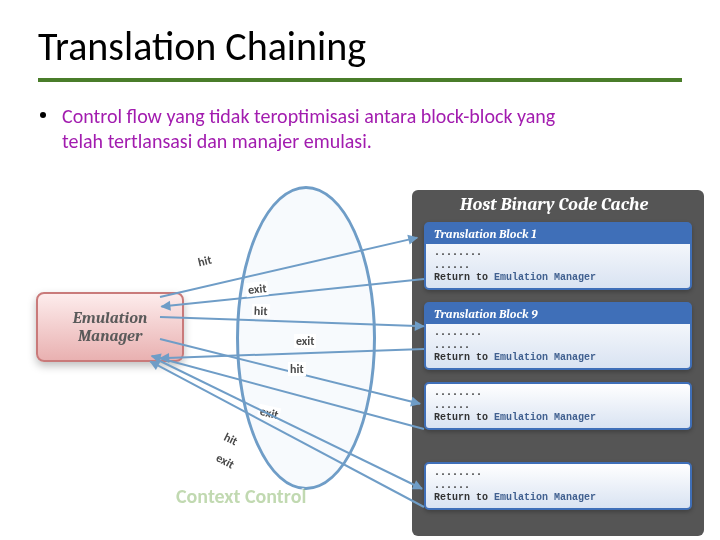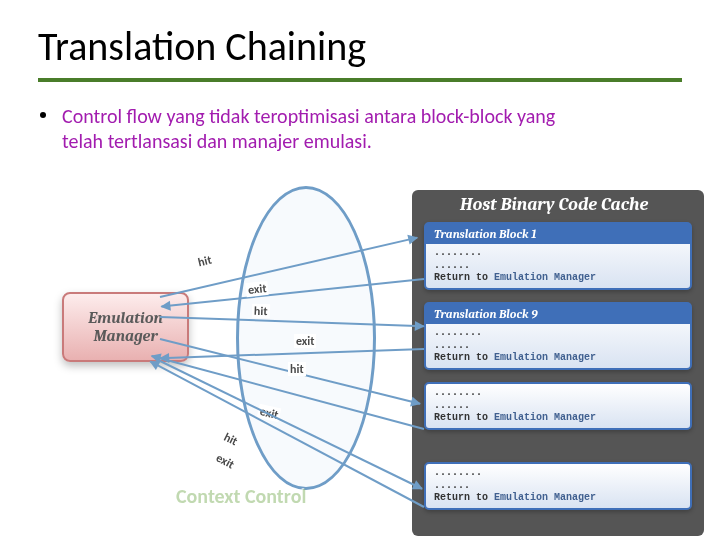--- a/index.html
+++ b/index.html
@@ -13,26 +13,26 @@
 
   
   .cache-panel { position: absolute; left: 412px; top: 190px; width: 292px; height: 346px; background: #555; border-radius: 6px; }
   .cache-title { position: absolute; left: 460px; top: 194px; font-size: 18px; font-weight: 700; font-style: italic; color: #fff; font-family: Cambria, Georgia, serif; }
   .tblock { position: absolute; width: 268px; border: 2px solid #3f6fb8; border-radius: 5px; background: linear-gradient(#fff, #d9e3f2); box-shadow: 0 2px 4px rgba(0,0,0,0.25); }
   .tblock .hdr { background: #3f6fb8; color: #fff; font-size: 12px; font-weight: 700; font-style: italic; padding: 3px 8px; font-family: Cambria, Georgia, serif; }
   .tblock .body { font-family: "Courier New", monospace; font-weight: 700; font-size: 10px; color: #333; padding: 3px 8px; line-height: 1.25; white-space: pre; }
   .tblock .ret { color: #406090; margin-top: 27px; }
 
   
-  .em-box { position: absolute; left: 36px; top: 292px; width: 127px; height: 70px;
+  .em-box { position: absolute; left: 36px; top: 292px; width: 148px; height: 70px;
     border: 2px solid #c97a7a; border-radius: 8px;
     background: linear-gradient(#fdecec, #e9b1b1);
     box-shadow: 0 4px 8px rgba(0,0,0,0.25);
     display: flex; align-items: center; justify-content: center; text-align: center;
-    font-style: italic; font-weight: 700; font-size: 16px; color: #5a5a5a; font-family: Cambria, Georgia, serif; line-height: 1.15; margin-left: 26px; }
+    font-style: italic; font-weight: 700; font-size: 16px; color: #5a5a5a; font-family: Cambria, Georgia, serif; line-height: 1.15; }
 
   
   .ellipse { position: absolute; left: 236px; top: 186px; width: 140px; height: 304px;
     border: 3px solid #6f9dc7; border-radius: 50% / 50%; background: rgba(200,220,240,0.15); }
 
   
   .arrow { position: absolute; height: 2px; background: #6f9dc7; transform-origin: left center; }
   .arrow::after { content: ""; position: absolute; right: -1px; top: -4px; width: 0; height: 0;
     border-left: 10px solid #6f9dc7; border-top: 5px solid transparent; border-bottom: 5px solid transparent; }
 

